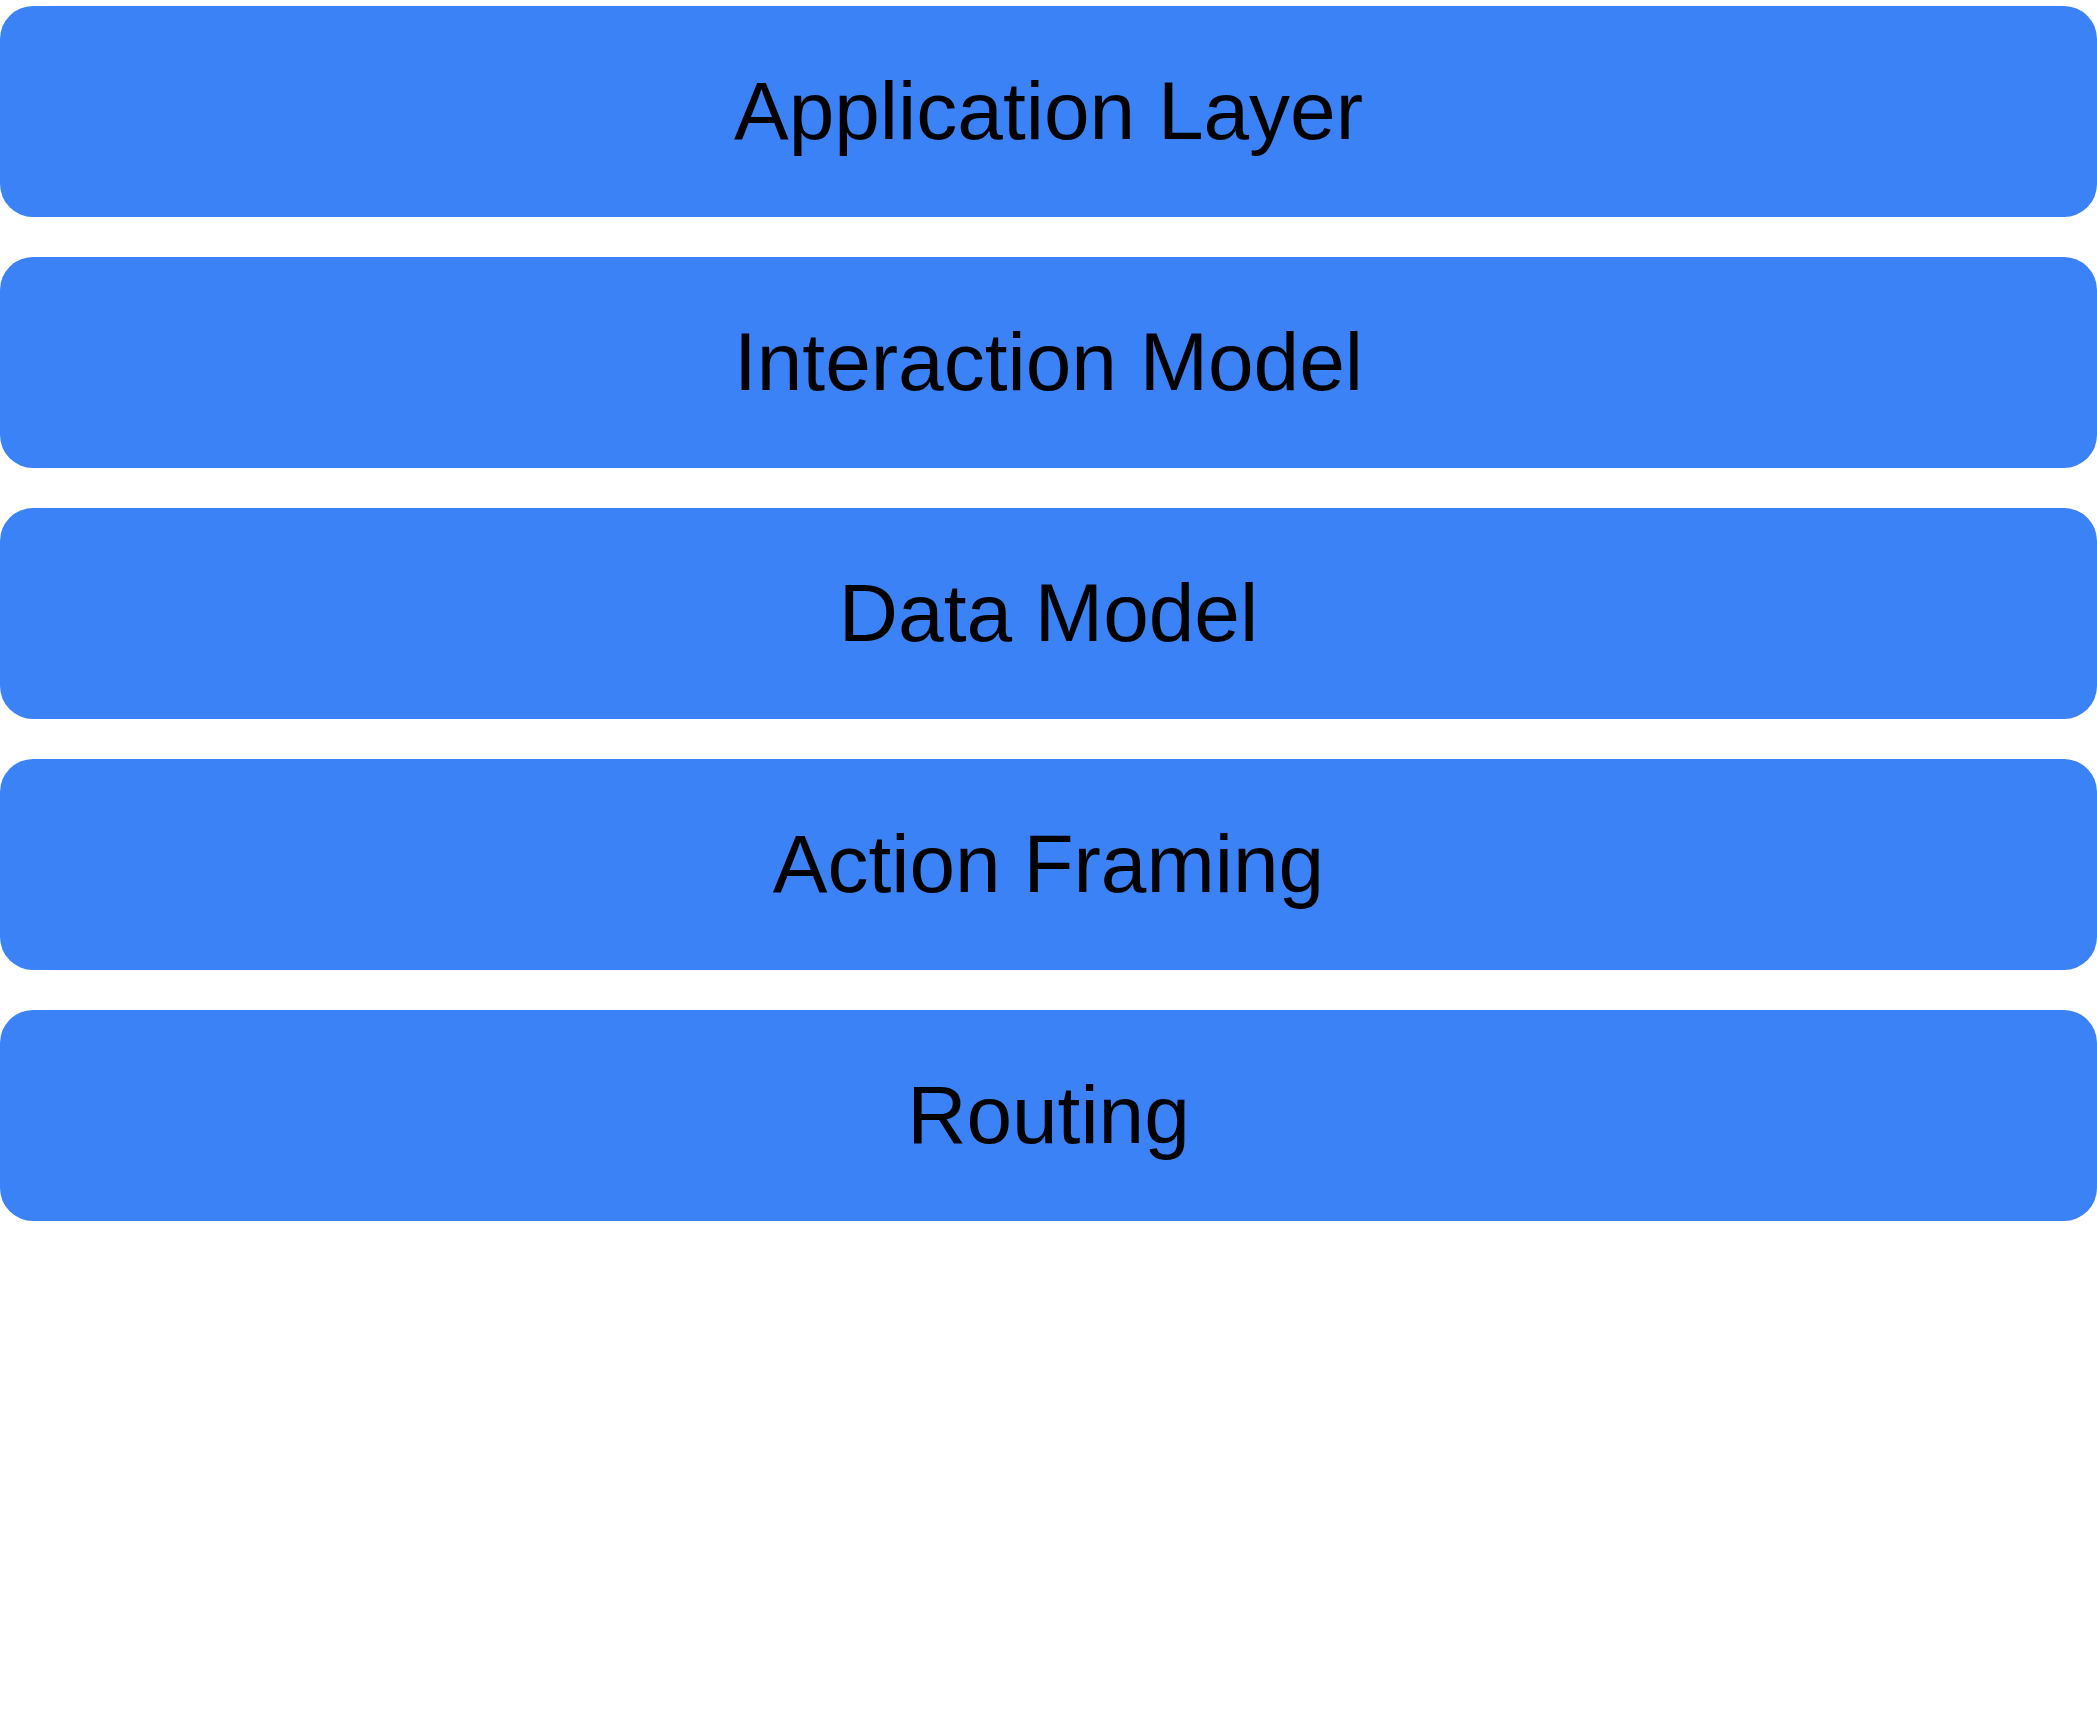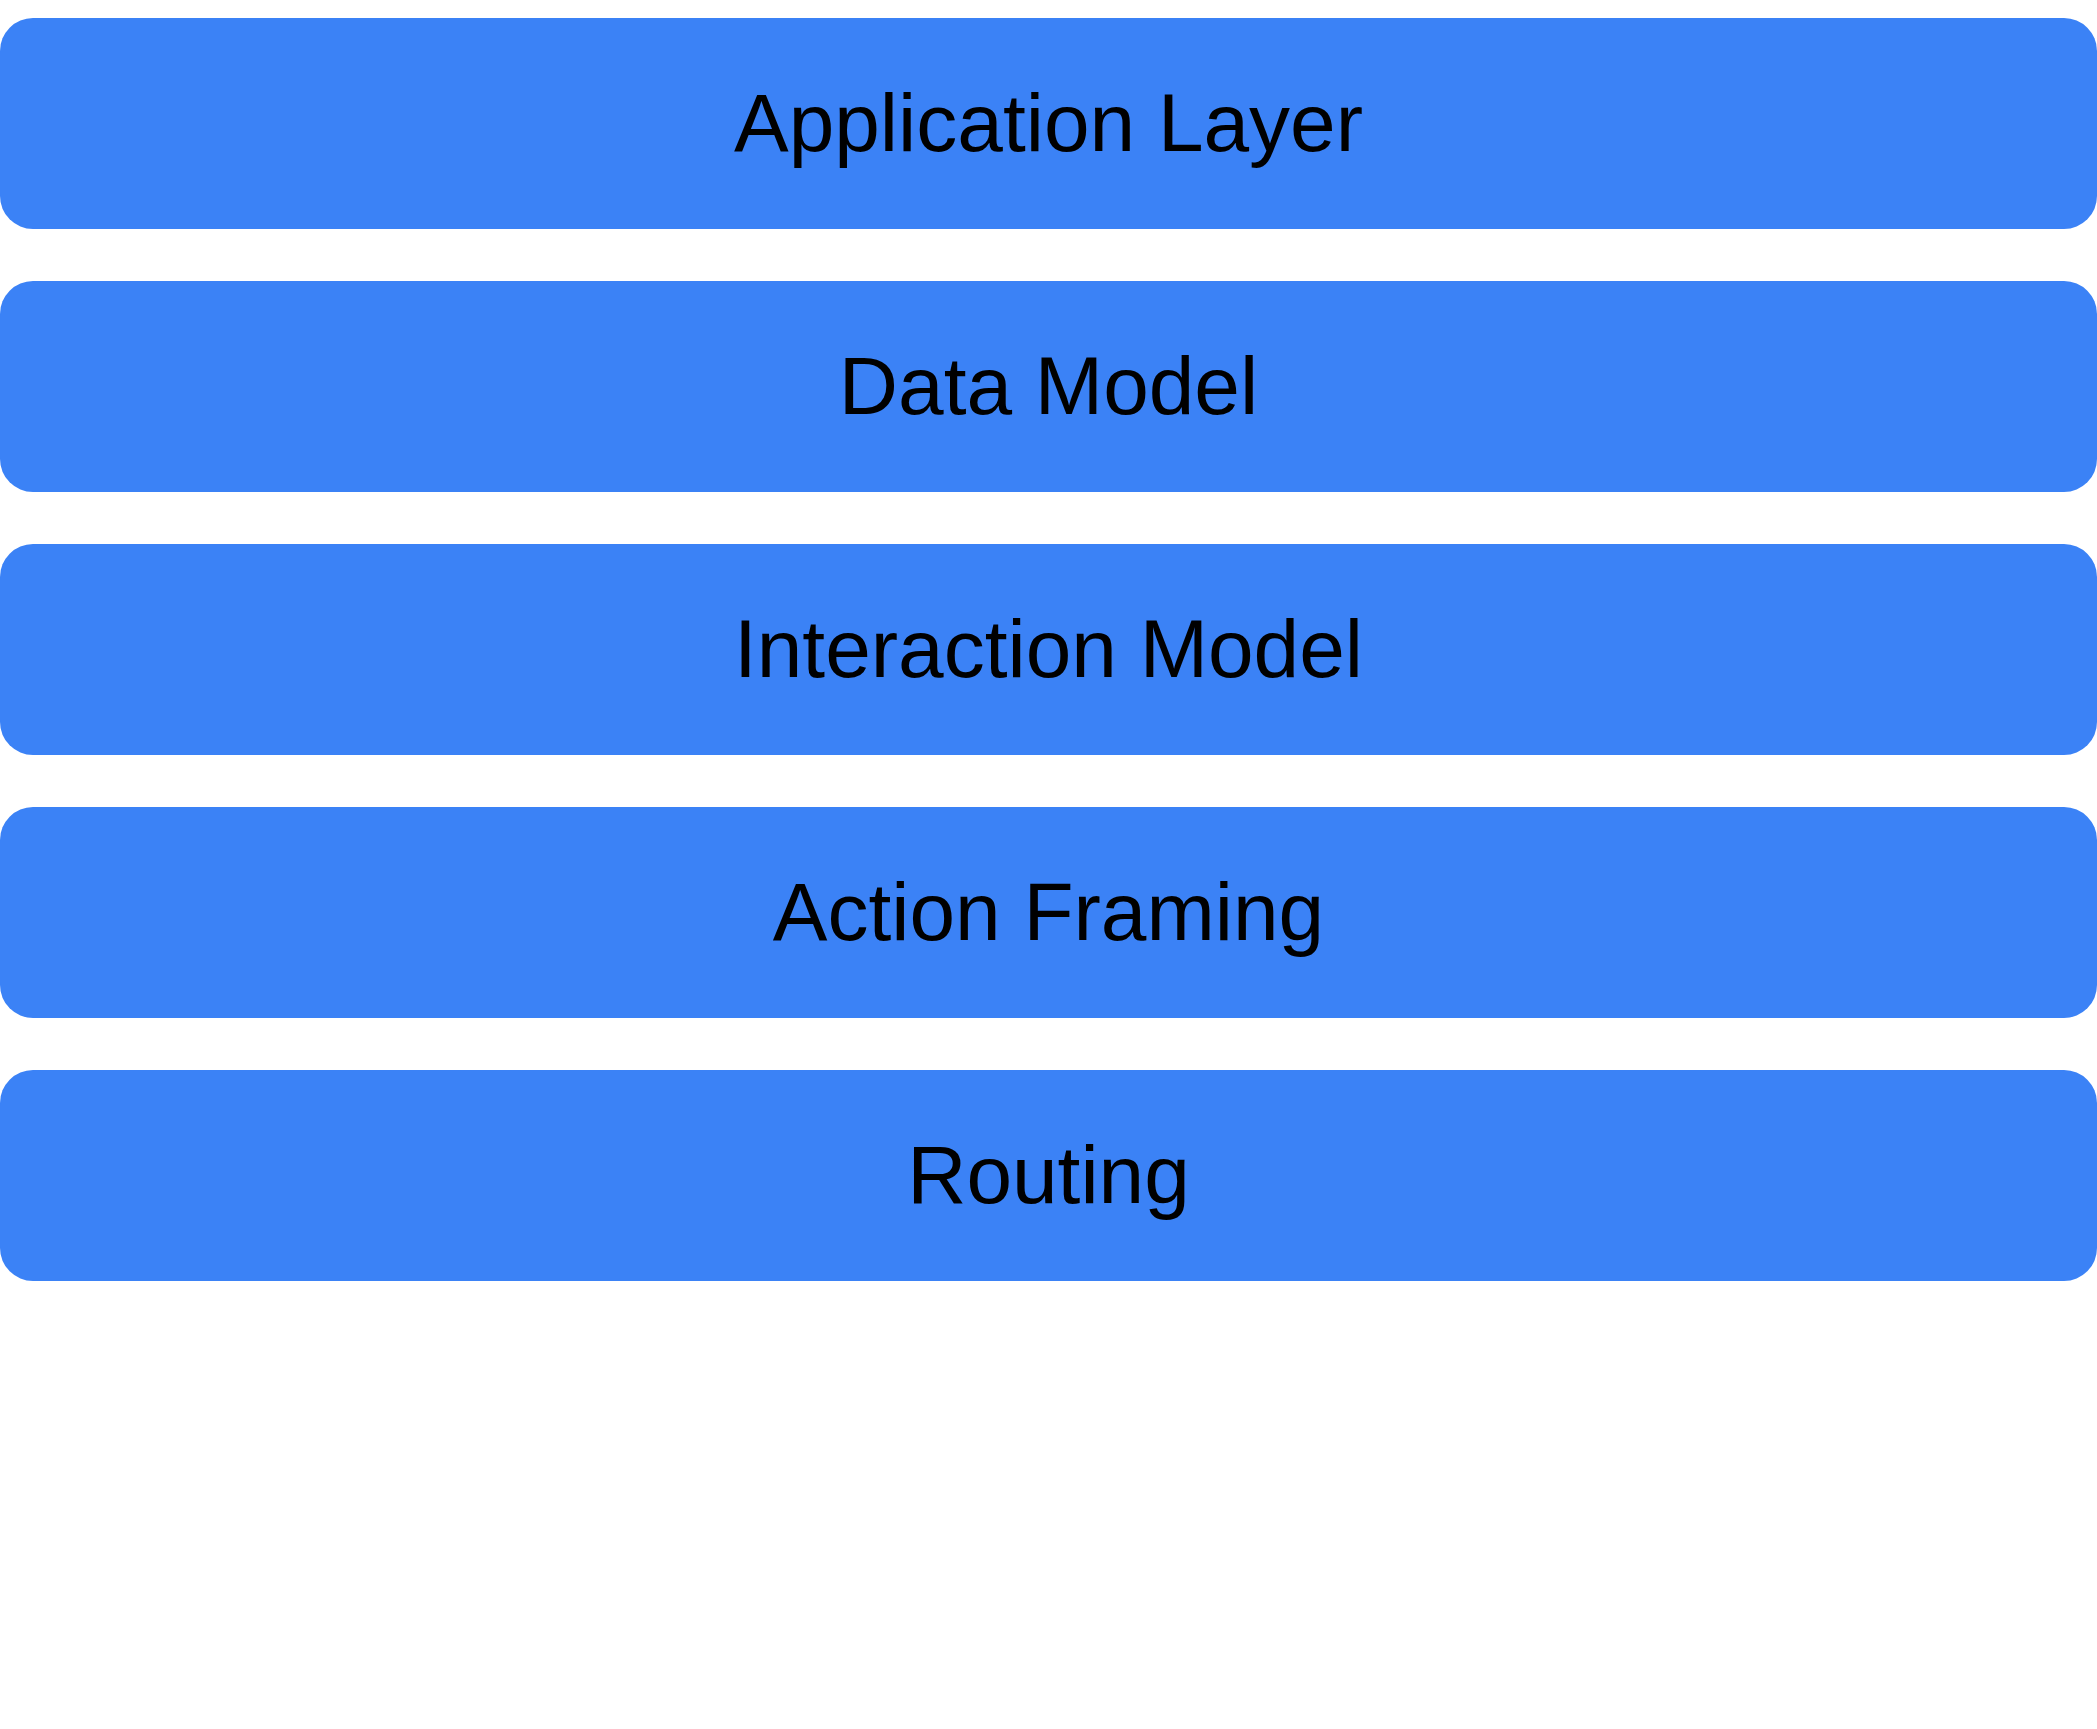--- a/index.html
+++ b/index.html
@@ -23,45 +23,44 @@
     gap: 40px;
   }
   .layer {
     flex: 0 0 211px;
     height: 211px;
     background: var(--box-fill, #3B82F6);
     border-radius: 33px;
     display: flex;
     align-items: center;
     justify-content: center;
-    margin-top: 12px;
   }
   .layer-label {
     color: var(--box-text, #000000);
     font-size: 82px;
     font-weight: 400;
     line-height: 1;
     white-space: nowrap;
     text-align: center;
   }
 </style>
 </head>
 <body style="--bg: #FFFFFF; --box-fill: #3B82F6; --box-text: #000000;">
 
 <div class="stack">
   <div class="layer">
     <span class="layer-label">Application Layer</span>
   </div>
 
   <div class="layer">
-    <span class="layer-label">Data Model</span>
+    <span class="layer-label">Interaction Model</span>
   </div>
 
   <div class="layer">
-    <span class="layer-label">Interaction Model</span>
+    <span class="layer-label">Data Model</span>
   </div>
 
   <div class="layer">
     <span class="layer-label">Action Framing</span>
   </div>
 
   <div class="layer">
     <span class="layer-label">Routing</span>
   </div>
 

